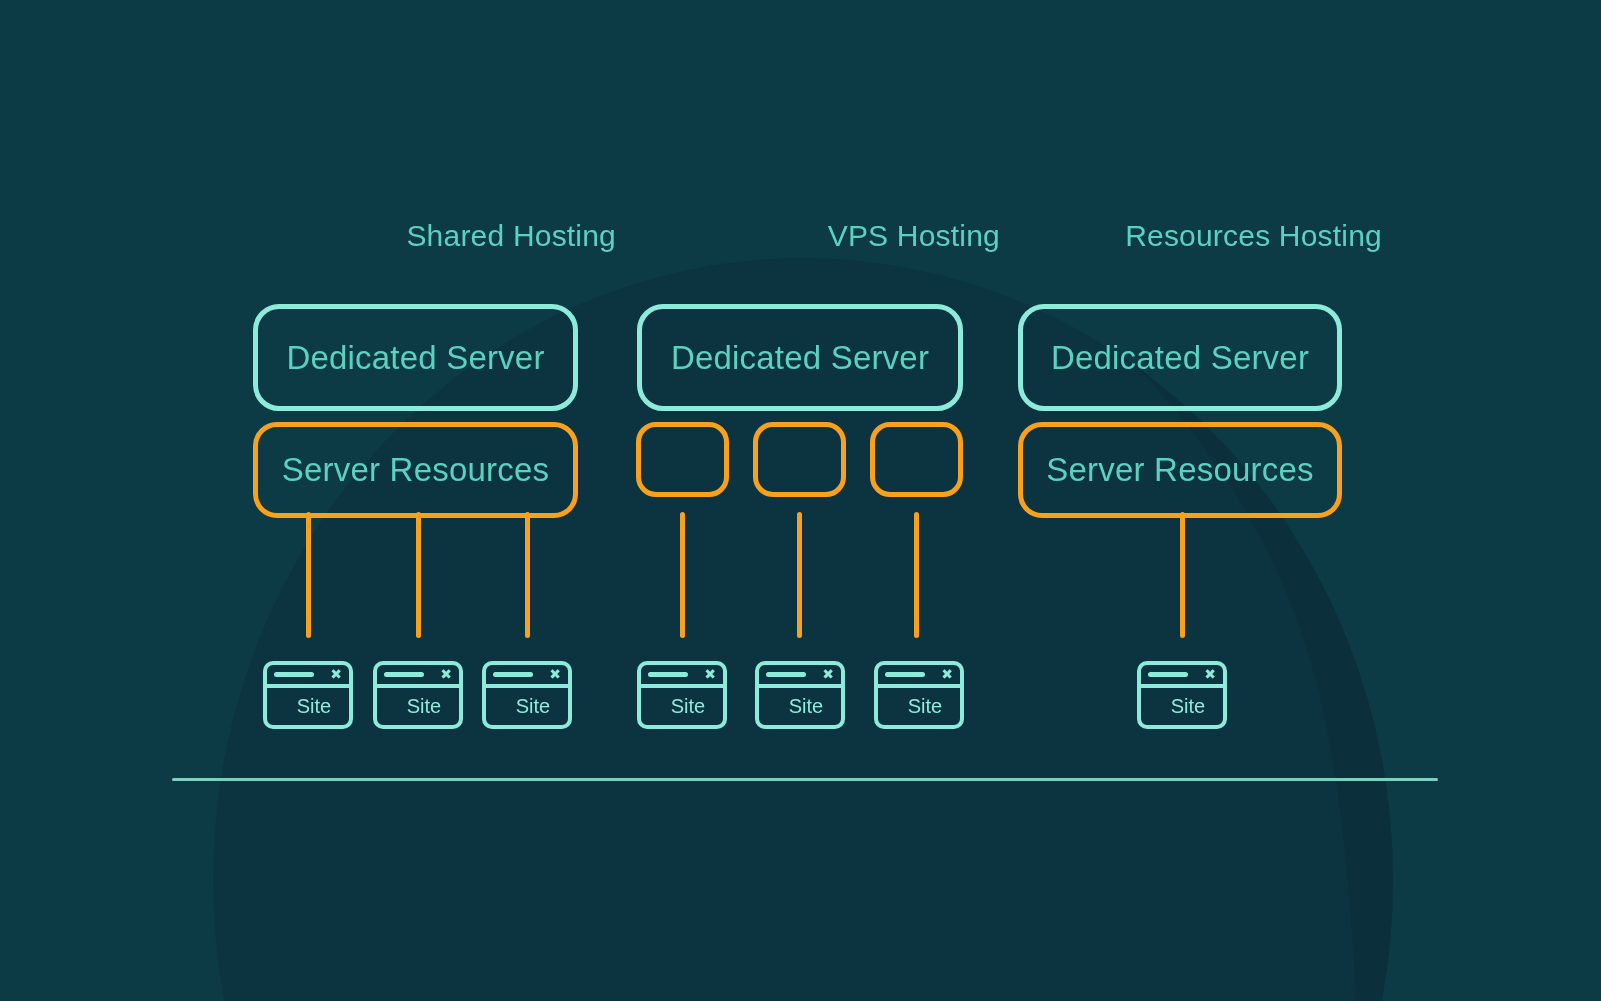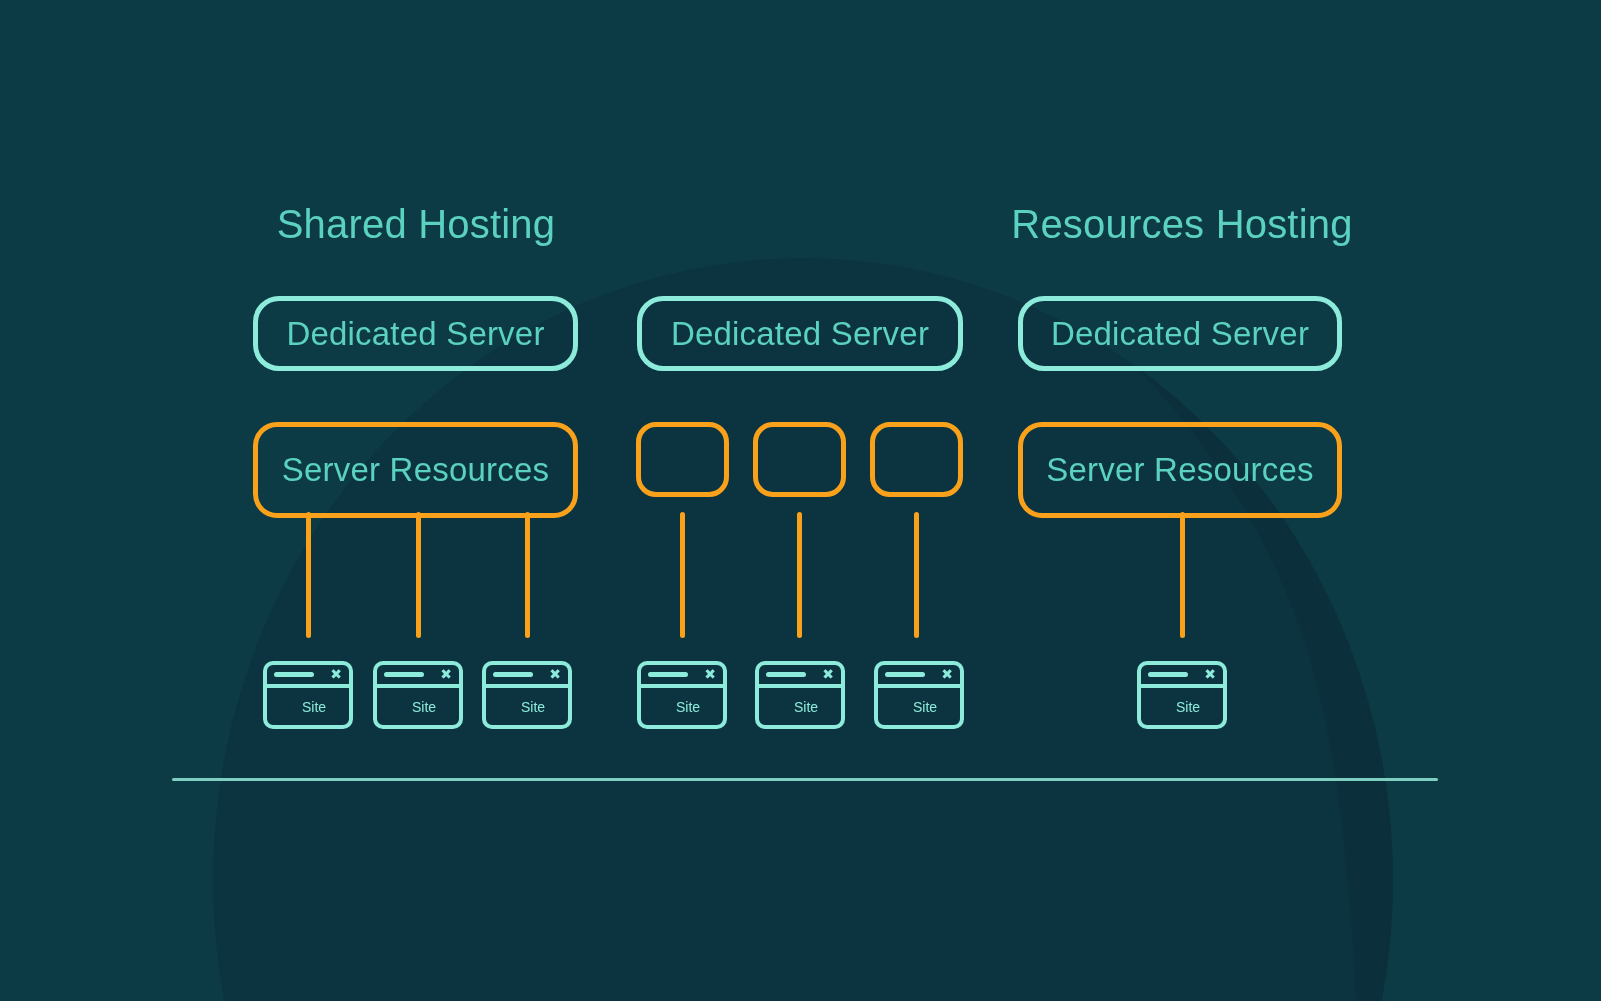--- a/index.html
+++ b/index.html
@@ -16,39 +16,39 @@
     position:relative;
     width:1601px;height:1001px;
     overflow:hidden;
     background:var(--bg);
     font-family:"Liberation Sans","DejaVu Sans",sans-serif;
   }
   .bg-svg{position:absolute;left:0;top:0;}
 
   .col-title{
     position:absolute;
-    top:206px;
+    top:218px;
     width:400px;
-    text-align:center;
-    font-size:40px;
+    text-align:right;
+    font-size:30px;
     line-height:36px;
     color:var(--teal-text);
     letter-spacing:0.2px;
   }
 
   .box{
     position:absolute;
     box-sizing:border-box;
     display:flex;align-items:center;justify-content:center;
     color:var(--teal-text);
     font-size:33px;
     letter-spacing:0.2px;
   }
   .server-box{
-    top:296px;height:75px;
+    top:304px;height:107px;
     border:5px solid var(--mint);
     border-radius:26px;
   }
   .resources-box{
     top:422px;height:96px;
     border:5px solid var(--orange);
     border-radius:24px;
   }
   .slot-box{
     position:absolute;
@@ -91,21 +91,21 @@
     color:var(--mint);
     font-size:14px;
     font-weight:bold;
     line-height:1;
     transform:translateY(-1px);
   }
   .site-body{
     height:37px;
     display:flex;align-items:center;justify-content:center;
     color:var(--mint);
-    font-size:14px;
+    font-size:20px;
     margin-left:12px;
   }
 
   .base-rule{
     position:absolute;
     left:172px;top:778px;
     width:1266px;height:3px;
     background:var(--rule);
     border-radius:2px;
   }
@@ -122,20 +122,21 @@
         <ellipse cx="803" cy="880" rx="590" ry="622"></ellipse>
       </clipPath>
     </defs>
     <ellipse cx="803" cy="880" rx="590" ry="622" fill="#0C3440"></ellipse>
     <g clip-path="url(#domeclip)">
       <path d="M 990 245 C 1160 360 1285 520 1325 720 C 1350 840 1356 1001 1356 1001 L 1601 1001 L 1601 245 Z" fill="#0B303B"></path>
     </g>
   </svg>
 
   <div class="col-title" style="left:216px">Shared Hosting</div>
+  <div class="col-title" style="left:600px">VPS Hosting</div>
   <div class="col-title" style="left:982px">Resources Hosting</div>
 
   <div class="box server-box" style="left:253px;width:325px">
     <span>Dedicated Server</span>
   </div>
   <div class="box server-box" style="left:637px;width:326px">
     <span>Dedicated Server</span>
   </div>
   <div class="box server-box" style="left:1018px;width:324px">
     <span>Dedicated Server</span>

